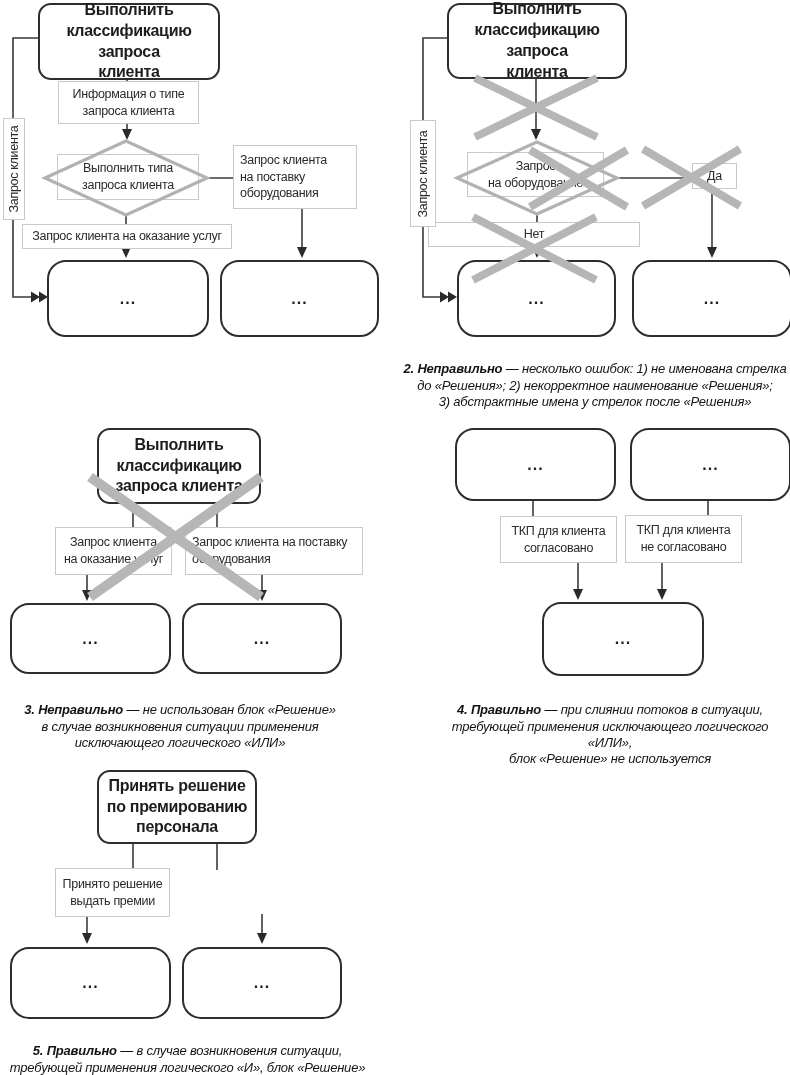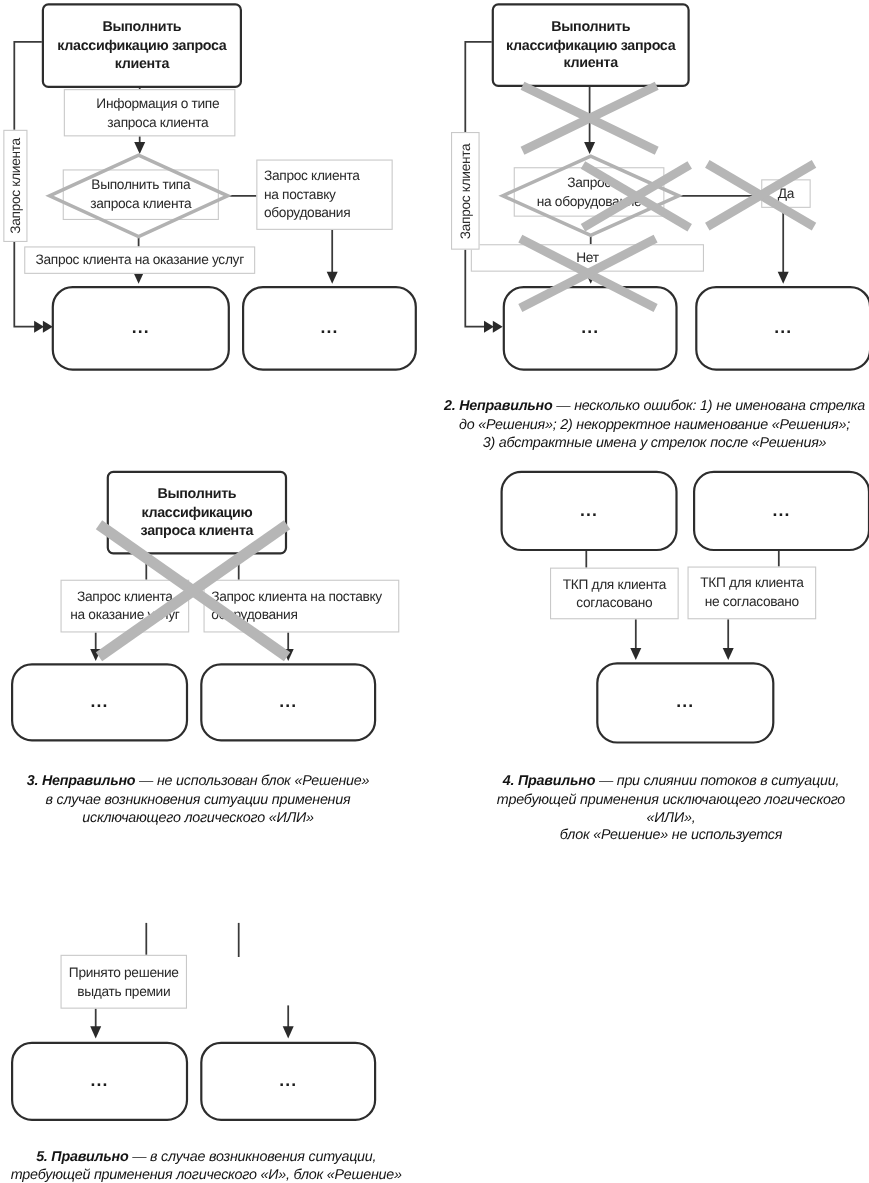--- a/index.html
+++ b/index.html
@@ -4,23 +4,23 @@
 <style>
   html,body{margin:0;padding:0;background:#ffffff;}
   body{font-family:"Liberation Sans","DejaVu Sans",sans-serif;color:#222;}
   .stage{position:relative;width:790px;height:1075px;background:#fff;overflow:hidden;}
   svg.layer{position:absolute;left:0;top:0;pointer-events:none;}
   #svg-lines{z-index:1;}
   #svg-over{z-index:3;}
 
   .task{
     position:absolute;z-index:2;background:#fff;
-    border:2.5px solid #2d2d2d;border-radius:6px;
-    display:flex;align-items:center;justify-content:center;
-    text-align:center;font-weight:bold;font-size:13px;line-height:1.3;
+    border:2.5px solid #2d2d2d;border-radius:13px;
+    display:flex;align-items:center;justify-content:center;
+    text-align:center;font-weight:bold;font-size:16px;line-height:1.3;
     white-space:pre-line;letter-spacing:-0.3px;color:#1d1d1d;
   }
   .node{
     position:absolute;z-index:2;background:#fff;
     border:2.5px solid #2d2d2d;border-radius:19px;
     display:flex;align-items:center;justify-content:center;
     font-weight:bold;font-size:16px;letter-spacing:1px;color:#1d1d1d;
   }
   .lbl{
     position:absolute;z-index:2;background:#fff;
@@ -102,21 +102,21 @@
       <polygon points="657,589 667,589 662,600"></polygon>
 
       <polygon points="82,933 92,933 87,944"></polygon>
       <polygon points="257,933 267,933 262,944"></polygon>
     </g>
   </svg>
 
   <div class="task" style="left:38px;top:3px;width:178px;height:73px;">Выполнить
 классификацию запроса
 клиента</div>
-  <div class="lbl" style="left:58px;top:81px;width:139px;height:41px;padding-left:15px;">Информация о типе
+  <div class="lbl" style="left:58px;top:81px;width:139px;height:41px;">Информация о типе
 запроса клиента</div>
   <div class="lbl" style="left:57px;top:154px;width:140px;height:44px;">Выполнить типа
 запроса клиента</div>
   <div class="lbl left" style="left:233px;top:145px;width:116px;height:62px;">Запрос клиента
 на поставку
 оборудования</div>
   <div class="lbl" style="left:22px;top:224px;width:208px;height:23px;">Запрос клиента на оказание услуг</div>
   <div class="vlbl" style="left:3px;top:118px;width:20px;height:100px;">
     <span>Запрос клиента</span>
   </div>
@@ -162,20 +162,23 @@
 согласовано</div>
   <div class="lbl" style="left:625px;top:515px;width:115px;height:46px;">ТКП для клиента
 не согласовано</div>
   <div class="node" style="left:542px;top:602px;width:158px;height:70px;">...</div>
   <div class="cap" style="left:430px;top:686px;width:360px;">
     <span class="b">4. Правильно</span><span> — при слиянии потоков в ситуации,
 требующей применения исключающего логического «ИЛИ»,
 блок «Решение» не используется</span>
   </div>
 
+  <div class="task" style="left:97px;top:770px;width:156px;height:70px;">Принять решение
+по премированию
+персонала</div>
   <div class="lbl" style="left:55px;top:868px;width:113px;height:47px;">Принято решение
 выдать премии</div>
   <div class="node" style="left:10px;top:947px;width:157px;height:68px;">...</div>
   <div class="node" style="left:182px;top:947px;width:156px;height:68px;">...</div>
   <div class="cap" style="left:0px;top:1027px;width:375px;">
     <span class="b">5. Правильно</span><span> — в случае возникновения ситуации,
 требующей применения логического «И», блок «Решение»
 не используется</span>
   </div>
 

